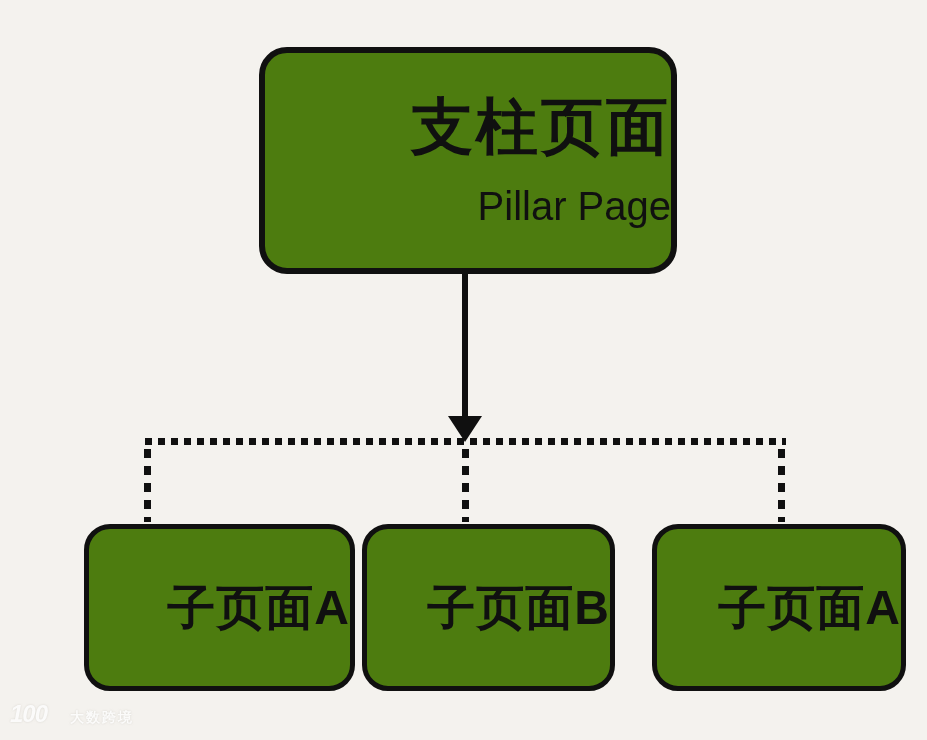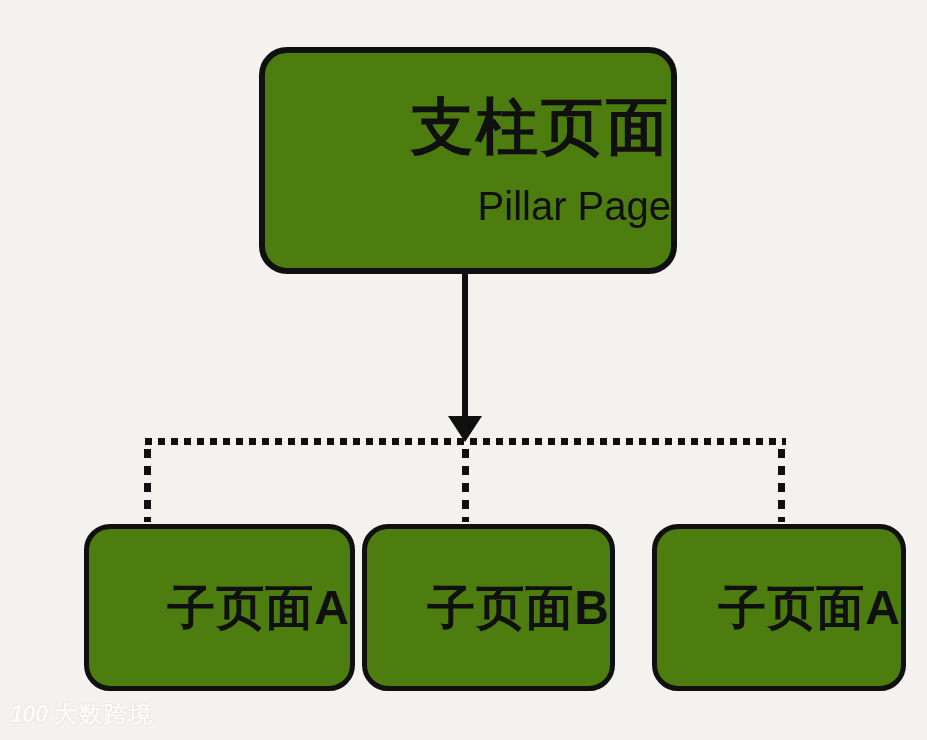--- a/index.html
+++ b/index.html
@@ -60,31 +60,31 @@
   .v-dash{
     position:absolute;top:449px;width:7px;height:73px;
     background:repeating-linear-gradient(180deg,#101010 0 9px,transparent 9px 17px);
   }
   .v-dash-left{left:144px;}
   .v-dash-mid{left:462px;}
   .v-dash-right{left:778px;}
 
   .watermark{
     position:absolute;left:10px;top:702px;
-    display:flex;align-items:baseline;gap:7px;
+    display:flex;align-items:baseline;gap:23px;
     color:rgba(255,255,255,0.88);
     text-shadow:0 0 2px rgba(190,186,176,0.55);
     user-select:none;
   }
   .watermark-logo{
     font-size:24px;font-weight:700;font-style:italic;
     letter-spacing:-1px;line-height:1;
   }
   .watermark-text{
-    font-size:23px;font-weight:700;letter-spacing:2px;line-height:1;
+    font-size:14px;font-weight:700;letter-spacing:2px;line-height:1;
   }
 </style>
 </head>
 <body>
 
 <div class="stage">
 
   <div class="node pillar-box">
     <div class="pillar-title-zh">支柱页面</div>
     <div class="pillar-title-en">Pillar Page</div>

